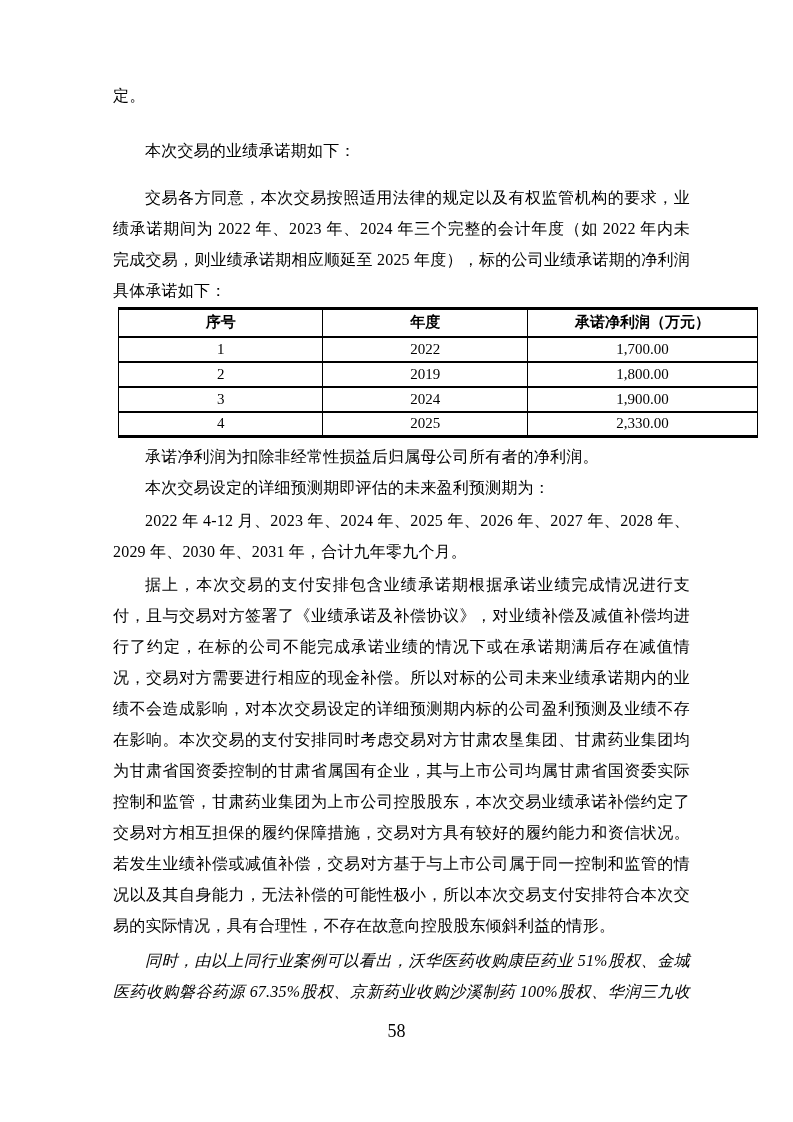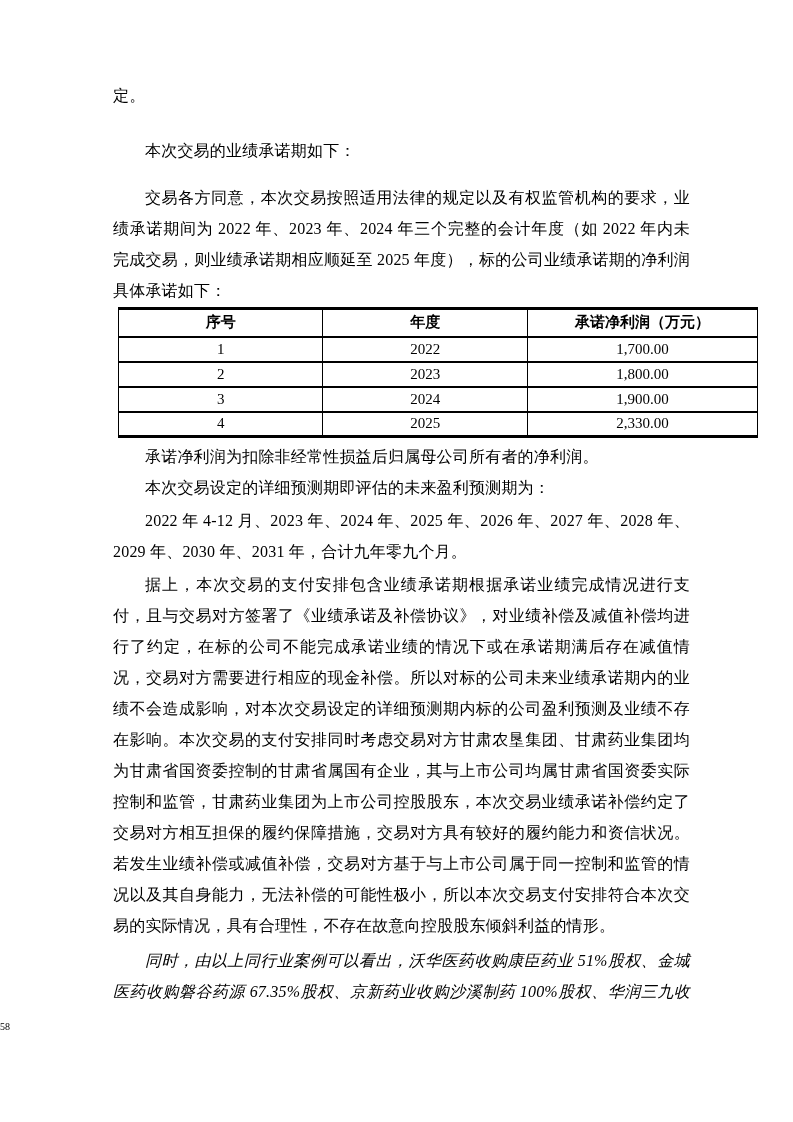--- a/index.html
+++ b/index.html
@@ -49,22 +49,22 @@
     font-weight: bold;
     height: 28px;
   }
   .promise-table td { height: 25px; }
   .col-seq   { width: 32%; }
   .col-year  { width: 32%; }
   .col-profit{ width: 36%; }
 
   .page-footer {
     position: absolute; left: 0; right: 0; top: 1021px;
-    text-align: left;
-    font-size: 10px;
+    text-align: center;
+    font-size: 18px;
   }
 </style>
 </head>
 <body>
 
 <div class="page">
   <div class="content">
 
     <p class="body-text cont-prev">定。</p>
 
@@ -86,21 +86,21 @@
         </tr>
       </thead>
       <tbody>
         <tr>
           <td>1</td>
           <td>2022</td>
           <td>1,700.00</td>
         </tr>
         <tr>
           <td>2</td>
-          <td>2023</td>
+          <td>2019</td>
           <td>1,800.00</td>
         </tr>
         <tr>
           <td>3</td>
           <td>2024</td>
           <td>1,900.00</td>
         </tr>
         <tr>
           <td>4</td>
           <td>2025</td>

